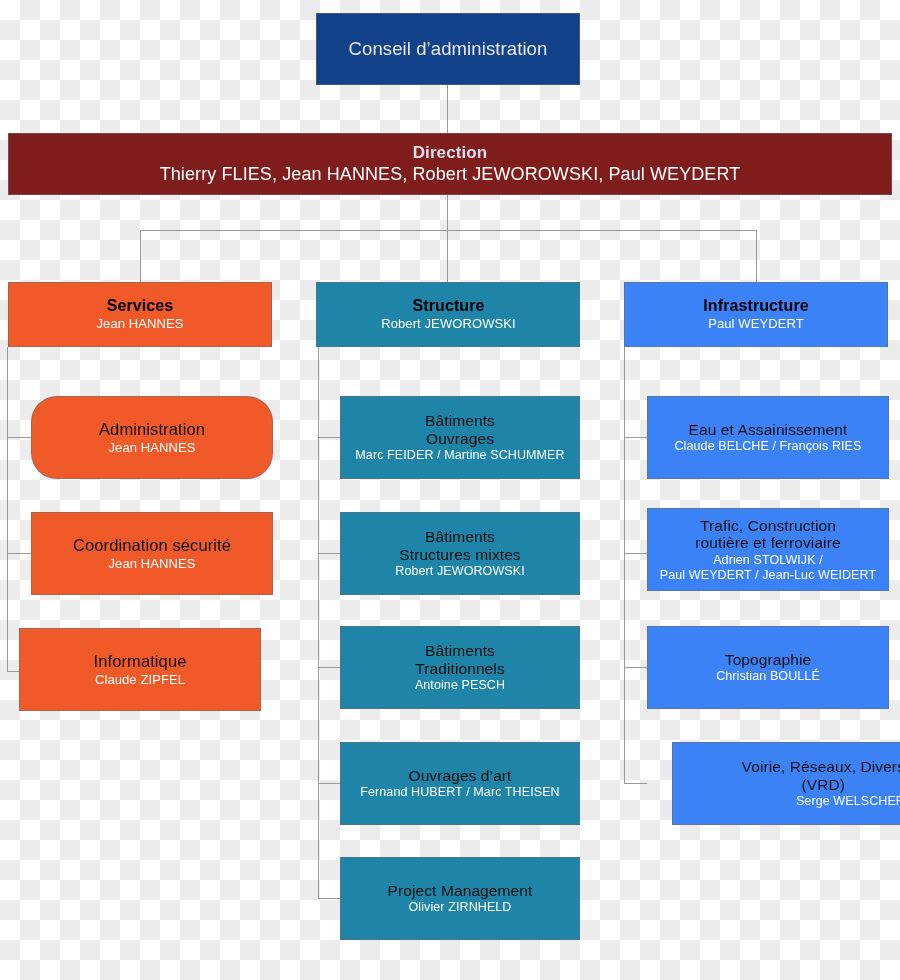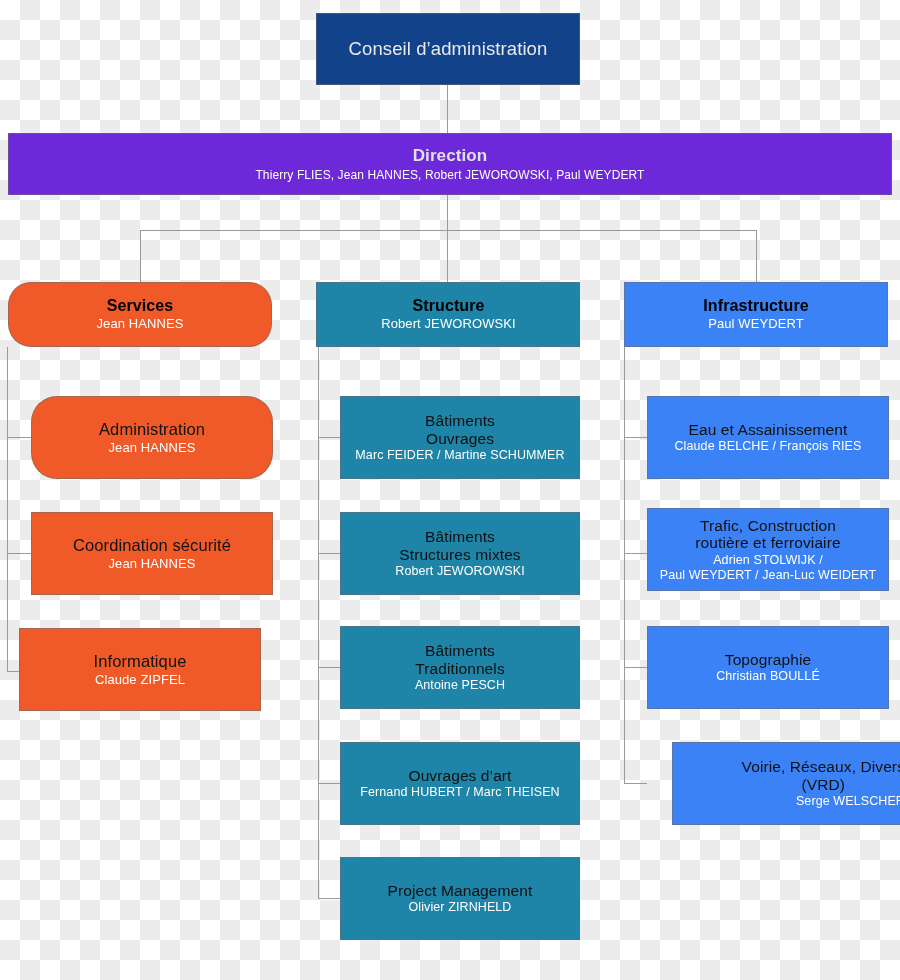--- a/index.html
+++ b/index.html
@@ -37,23 +37,23 @@
   .node .people{
     line-height:1.18;
     letter-spacing:.1px;
   }
 
   
   .n-root{background:#12428a;}
   .n-root .title{color:#e9eaee;font-weight:normal;font-size:18.5px;}
 
   
-  .n-direction{background:#6d28d9;}
+  .n-direction{background:#7f1d1d;}
   .n-direction .title{color:#dfe2e9;font-size:17px;}
-  .n-direction .people{color:#ffffff;font-size:12px;margin-top:2px;}
+  .n-direction .people{color:#ffffff;font-size:18px;margin-top:2px;}
 
   
   .dept .title{color:#000000;font-size:16px;}
   .dept .people{color:#ffffff;font-size:13px;margin-top:1px;}
   .c-orange{background:#f05a28;}
   .c-teal{background:#1e84a8;}
   .c-maroon{background:#3b82f6;}
 
   
   .leaf .title{color:#111111;font-weight:normal;font-size:16.5px;}
@@ -99,21 +99,21 @@
 
   <div class="node n-root" style="left:316px;top:13px;width:264px;height:72px;">
     <div class="title">Conseil d’administration</div>
   </div>
 
   <div class="node n-direction" style="left:8px;top:133px;width:884px;height:62px;">
     <div class="title">Direction</div>
     <div class="people">Thierry FLIES, Jean HANNES, Robert JEWOROWSKI, Paul WEYDERT</div>
   </div>
 
-  <div class="node dept c-orange" style="left:8px;top:282px;width:264px;height:65px;border-radius:23px;">
+  <div class="node dept c-orange" style="left:8px;top:282px;width:264px;height:65px;">
     <div class="title">Services</div>
     <div class="people">Jean HANNES</div>
   </div>
 
   <div class="node leaf c-orange" style="left:31px;top:396px;width:242px;height:83px;border-radius:26px;">
     <div class="title">Administration</div>
     <div class="people">Jean HANNES</div>
   </div>
 
   <div class="node leaf c-orange" style="left:31px;top:512px;width:242px;height:83px;">

